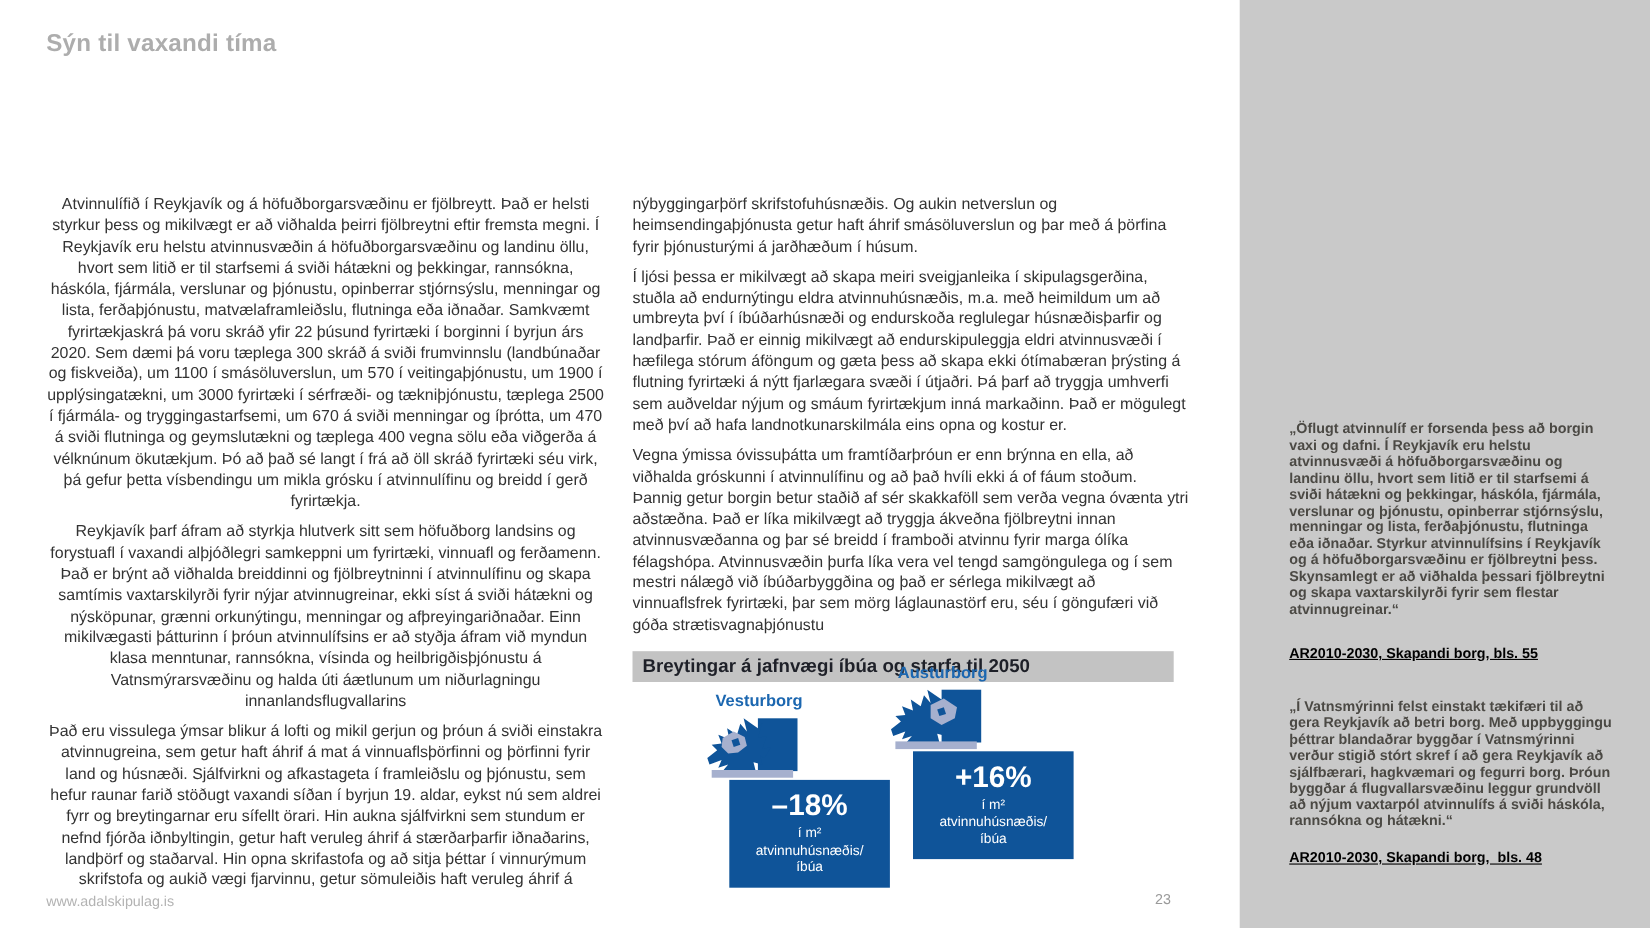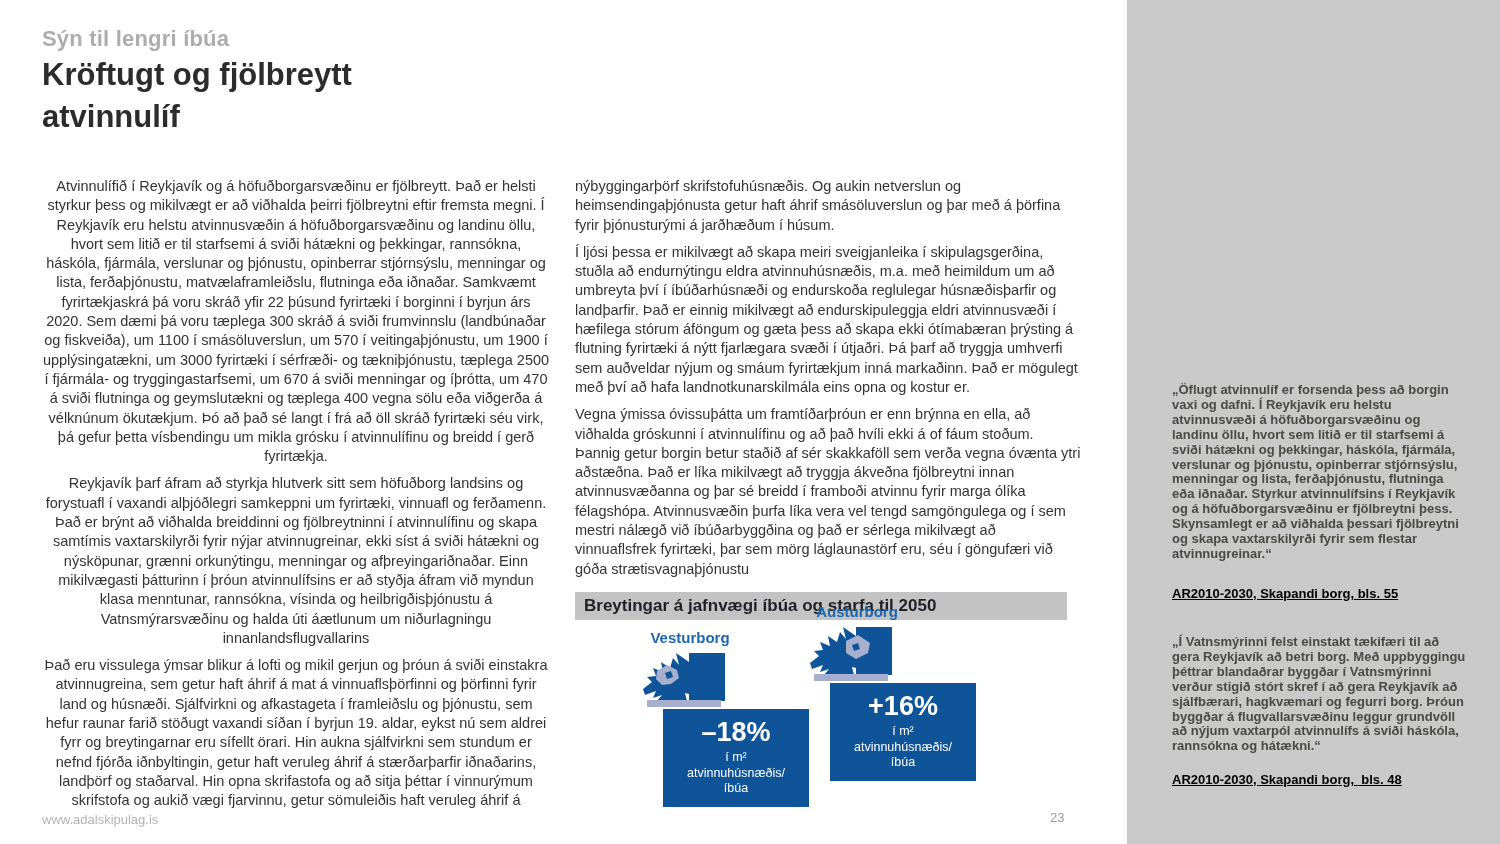--- a/index.html
+++ b/index.html
@@ -37,22 +37,21 @@
   .source{left:1172px;width:296px;font-size:13px;font-weight:bold;color:#000000;white-space:pre;text-decoration:underline;}
   .s1{top:586px;} .s2{top:772px;}
 </style>
 </head>
 <body>
 
 <div class="page">
 
   <div class="abs sidebar-panel"></div>
 
-  <div class="abs kicker">Sýn til lengri íbúa</div>
-  <h1 class="abs page-title" style="margin:0;">Kröftugt og fjölbreytt atvinnulíf</h1>
+  <div class="abs kicker">Sýn til vaxandi tíma</div>
 
   <div class="abs body-col col-left">
     <p>Atvinnulífið í Reykjavík og á höfuðborgarsvæðinu er fjölbreytt. Það er helsti styrkur þess og mikilvægt er að viðhalda þeirri fjölbreytni eftir fremsta megni. Í Reykjavík eru helstu atvinnusvæðin á höfuðborgarsvæðinu og landinu öllu, hvort sem litið er til starfsemi á sviði hátækni og þekkingar, rannsókna, háskóla, fjármála, verslunar og þjónustu, opinberrar stjórnsýslu, menningar og lista, ferðaþjónustu, matvælaframleiðslu, flutninga eða iðnaðar. Samkvæmt fyrirtækjaskrá þá voru skráð yfir 22 þúsund fyrirtæki í borginni í byrjun árs 2020. Sem dæmi þá voru tæplega 300 skráð á sviði frumvinnslu (landbúnaðar og fiskveiða), um 1100 í smásöluverslun, um 570 í veitingaþjónustu, um 1900 í upplýsingatækni, um 3000 fyrirtæki í sérfræði- og tækniþjónustu, tæplega 2500 í fjármála- og tryggingastarfsemi, um 670 á sviði menningar og íþrótta, um 470 á sviði flutninga og geymslutækni og tæplega 400 vegna sölu eða viðgerða á vélknúnum ökutækjum. Þó að það sé langt í frá að öll skráð fyrirtæki séu virk, þá gefur þetta vísbendingu um mikla grósku í atvinnulífinu og breidd í gerð fyrirtækja.</p>
     <p>Reykjavík þarf áfram að styrkja hlutverk sitt sem höfuðborg landsins og forystuafl í vaxandi alþjóðlegri samkeppni um fyrirtæki, vinnuafl og ferðamenn. Það er brýnt að viðhalda breiddinni og fjölbreytninni í atvinnulífinu og skapa samtímis vaxtarskilyrði fyrir nýjar atvinnugreinar, ekki síst  á sviði hátækni og nýsköpunar, grænni orkunýtingu, menningar og afþreyingariðnaðar. Einn mikilvægasti þátturinn í þróun atvinnulífsins er að styðja áfram við myndun klasa menntunar, rannsókna, vísinda og heilbrigðisþjónustu á Vatnsmýrarsvæðinu og halda úti áætlunum um niðurlagningu innanlandsflugvallarins</p>
     <p>Það eru vissulega ýmsar blikur á lofti og mikil gerjun og þróun á sviði einstakra atvinnugreina, sem getur haft áhrif á mat á vinnuaflsþörfinni og þörfinni fyrir land og húsnæði. Sjálfvirkni og afkastageta í framleiðslu og þjónustu, sem hefur raunar farið stöðugt vaxandi síðan í byrjun 19. aldar, eykst nú sem aldrei fyrr og breytingarnar eru sífellt örari. Hin aukna sjálfvirkni sem stundum er nefnd fjórða iðnbyltingin, getur haft veruleg áhrif á stærðarþarfir iðnaðarins, landþörf og staðarval. Hin opna skrifastofa og að sitja þéttar í vinnurýmum skrifstofa og aukið vægi fjarvinnu, getur sömuleiðis haft veruleg áhrif á</p>
   </div>
 
   <div class="abs body-col col-mid">
     <p>nýbyggingarþörf skrifstofuhúsnæðis. Og aukin netverslun og heimsendingaþjónusta getur haft áhrif smásöluverslun og þar með á þörfina fyrir þjónusturými á jarðhæðum í húsum.</p>
     <p>Í ljósi þessa er mikilvægt að skapa meiri sveigjanleika í skipulagsgerðina, stuðla að endurnýtingu eldra atvinnuhúsnæðis, m.a. með heimildum um að umbreyta því í íbúðarhúsnæði og endurskoða reglulegar húsnæðisþarfir og landþarfir. Það er einnig mikilvægt að endurskipuleggja eldri atvinnusvæði í hæfilega stórum áföngum og gæta þess að skapa ekki ótímabæran þrýsting á flutning fyrirtæki á nýtt fjarlægara svæði í útjaðri. Þá þarf að tryggja umhverfi sem auðveldar nýjum og smáum fyrirtækjum inná markaðinn. Það er mögulegt með því að hafa landnotkunarskilmála eins opna og kostur er.</p>

